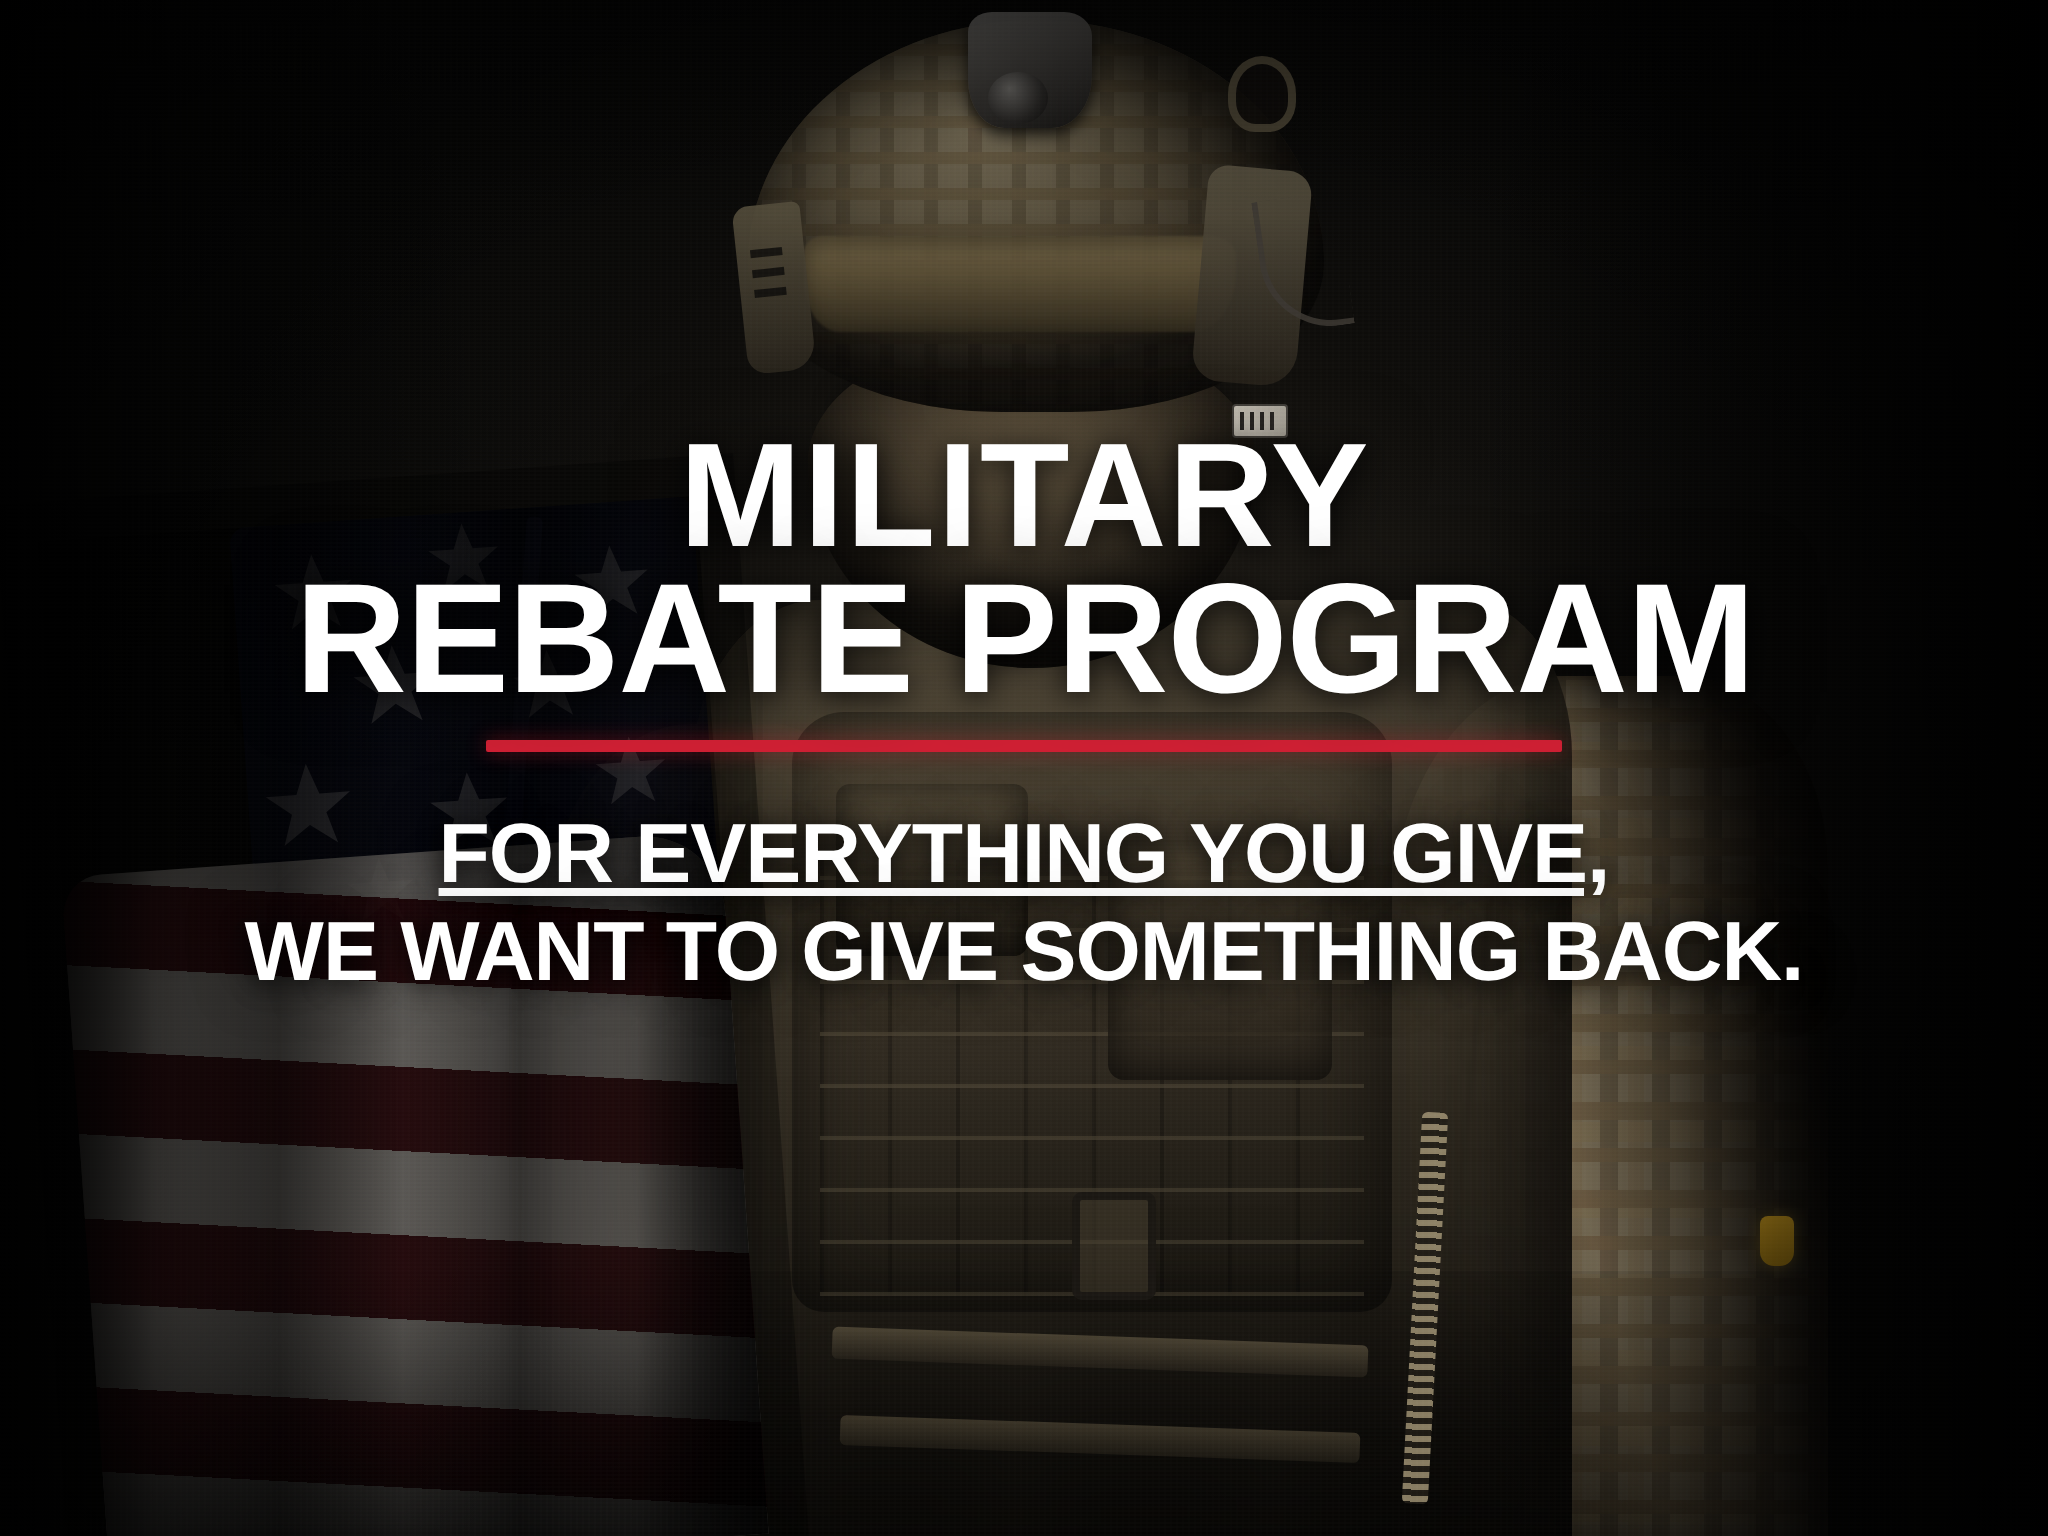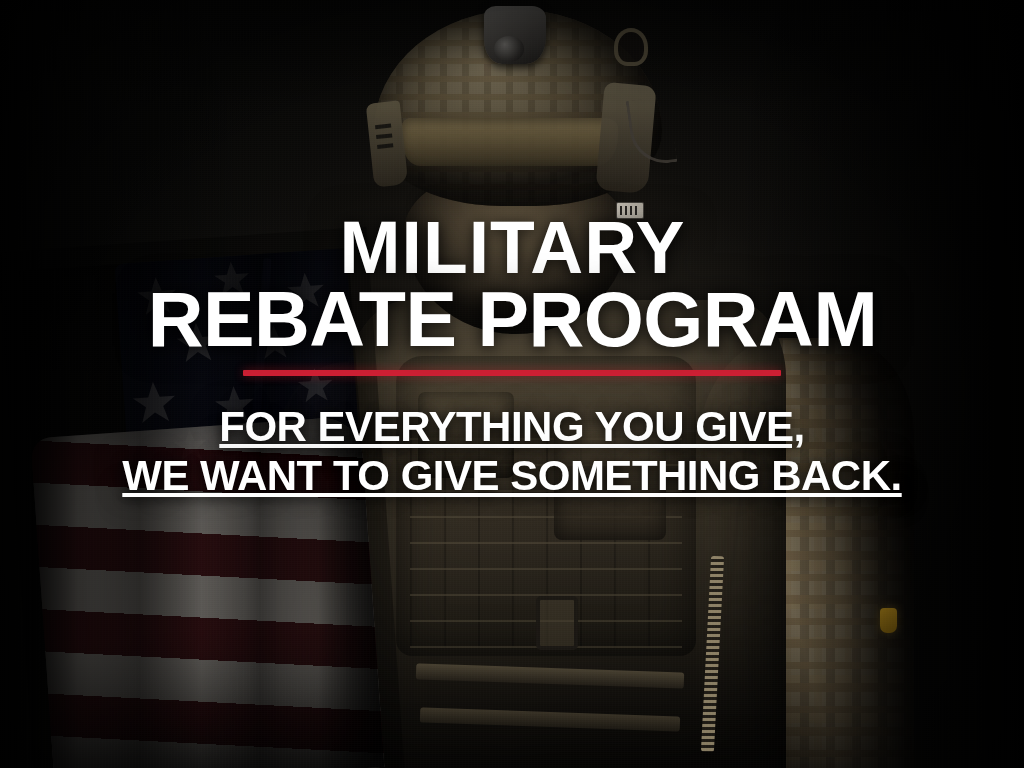--- a/index.html
+++ b/index.html
@@ -497,21 +497,21 @@
     text-align: center;
     color: #ffffff;
     font-family: "Liberation Sans", sans-serif;
     font-weight: 700;
     font-size: 42px;
     line-height: 1.17;
     letter-spacing: -0.5px;
     text-shadow: 0 2px 12px rgba(0,0,0,0.8), 0 0 28px rgba(0,0,0,0.55);
   }
   .subhead .s1 { display: block; text-decoration: underline; }
-  .subhead .s2 { display: block; text-decoration: underline; }
+  .subhead .s2 { display: block; }
 </style>
 </head>
 <body>
 
 <div class="banner">
 
   <div class="photo">
 
     <div class="ambient"></div>
 

